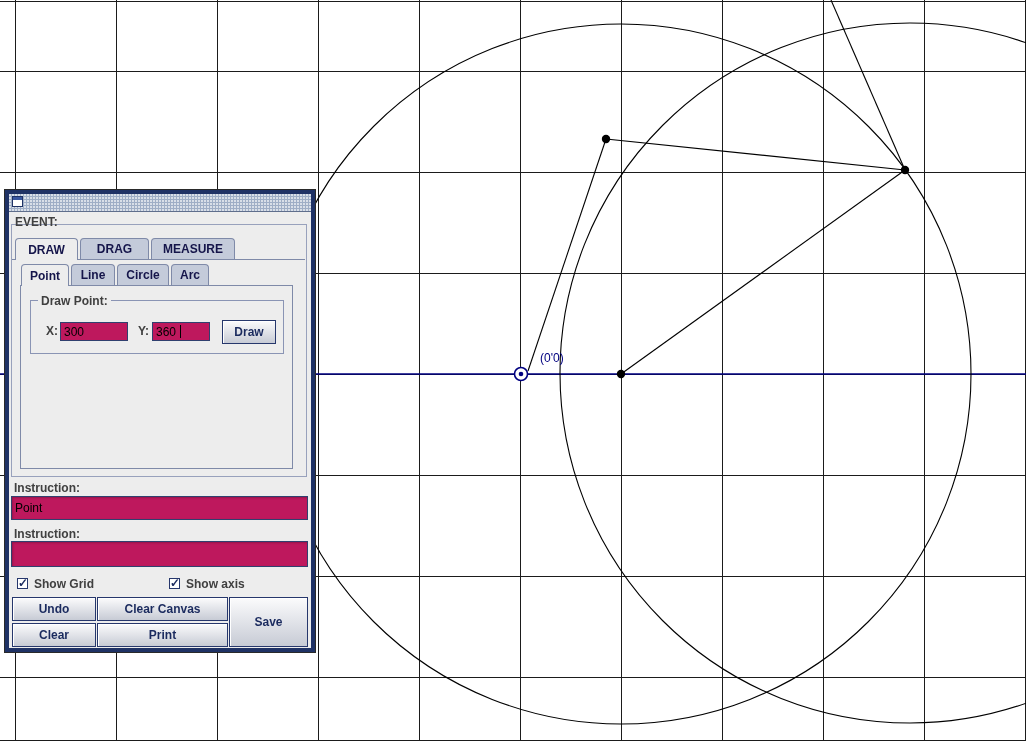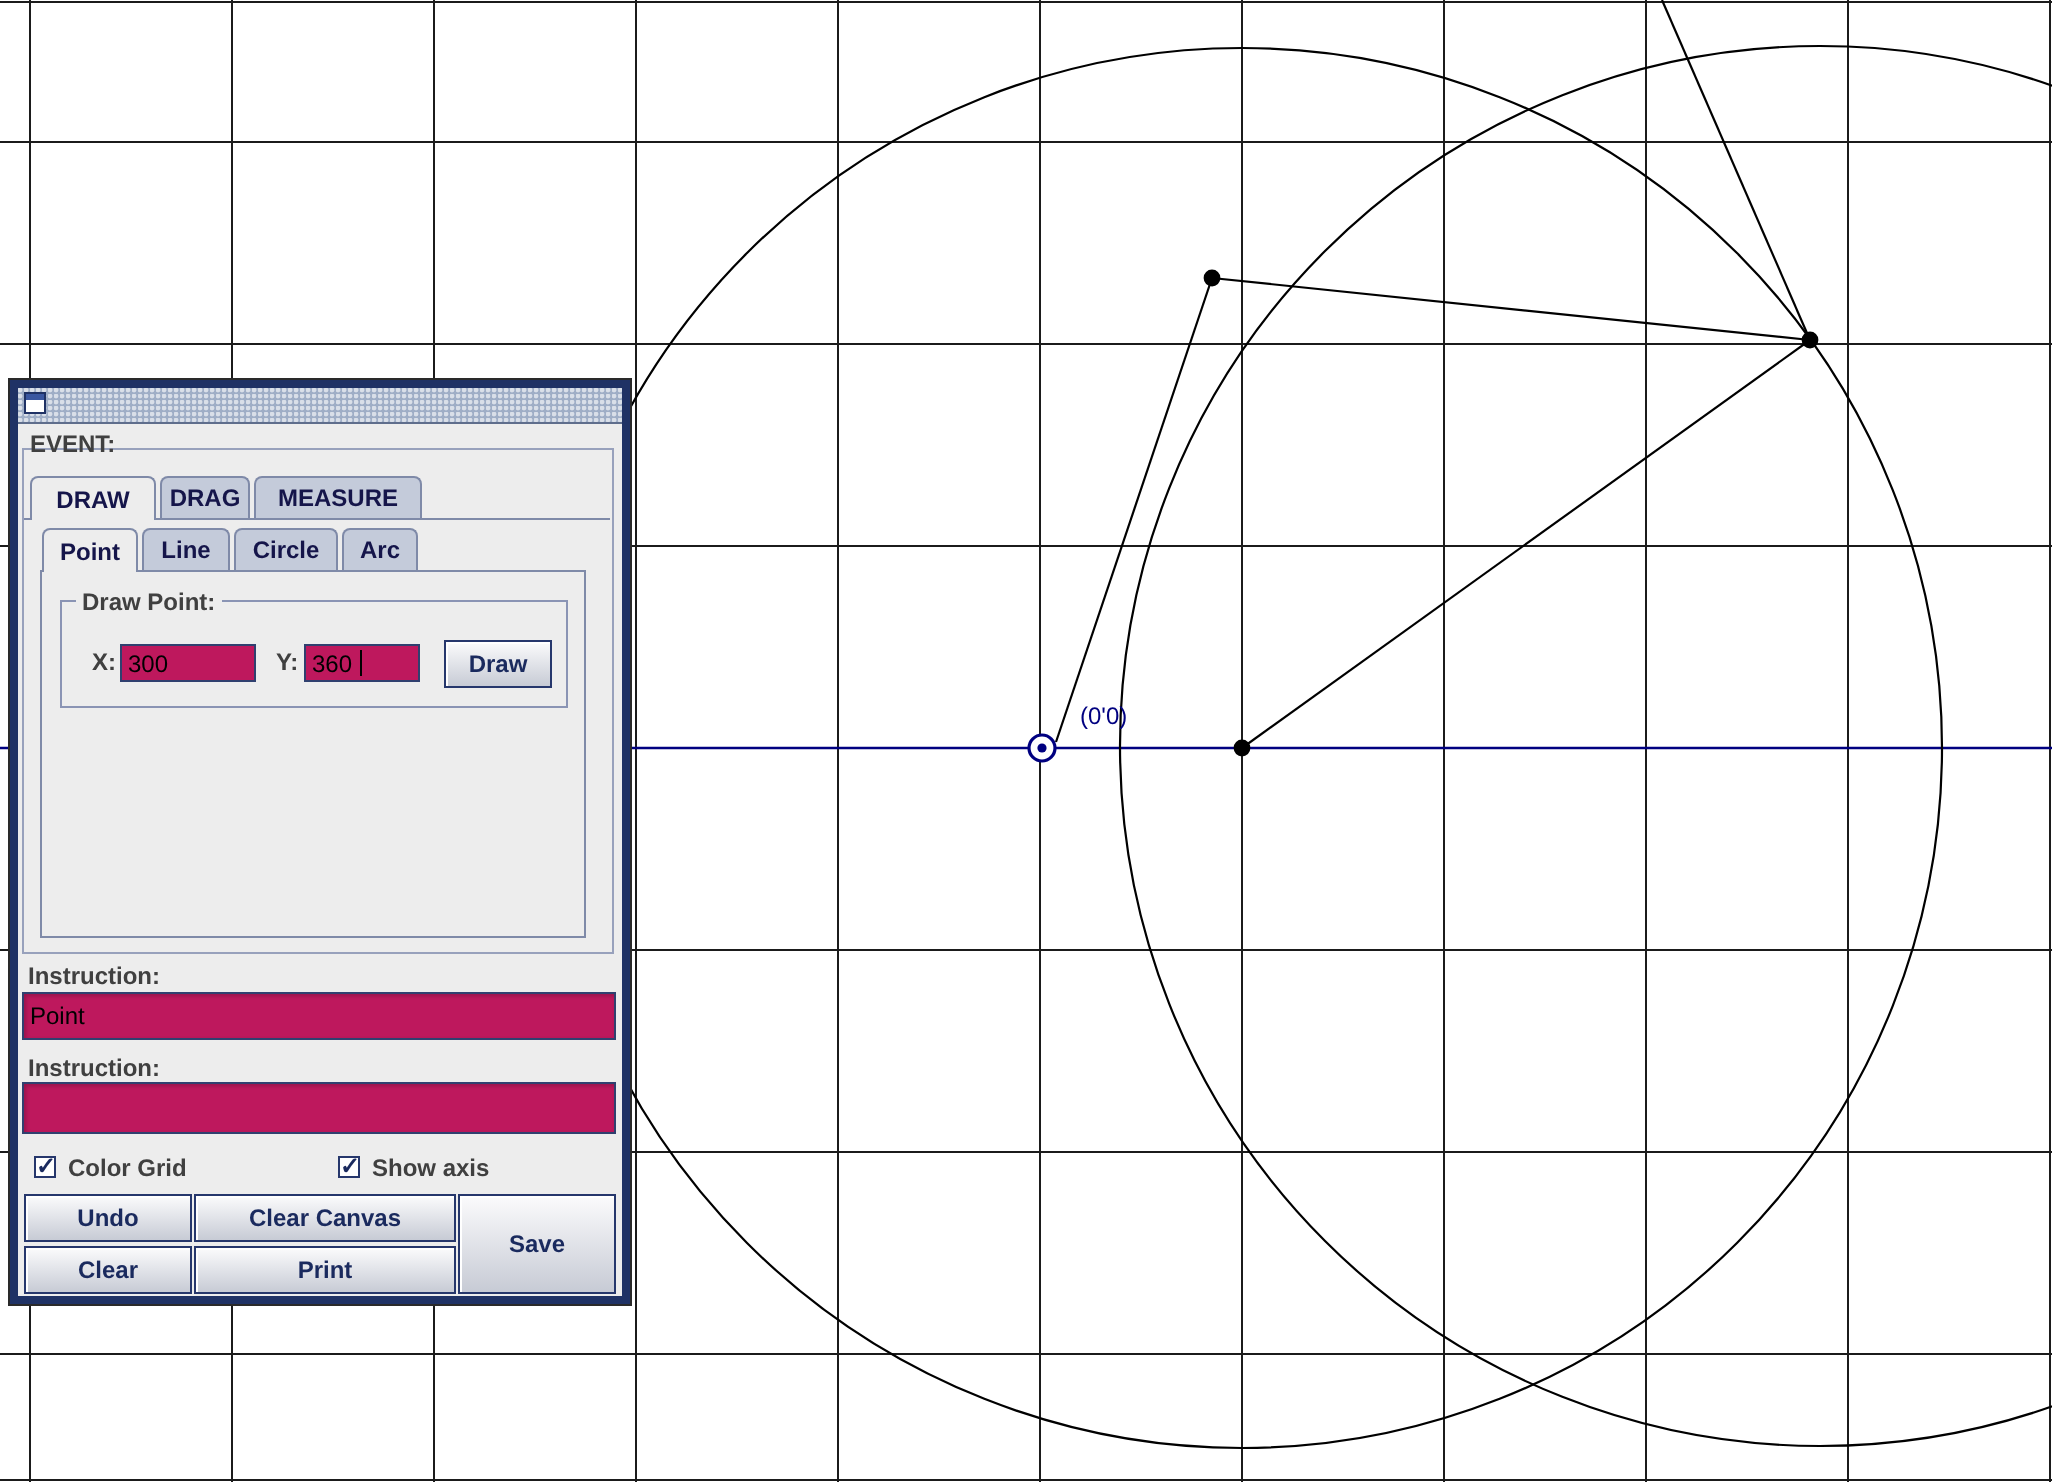--- a/index.html
+++ b/index.html
@@ -118,21 +118,21 @@
       <div class="win-icon"></div>
     </div>
 
     <div class="lbl" style="left:6px;top:21px;">EVENT:</div>
 
     <div class="etched" style="left:2px;top:30px;width:294px;height:251px;"></div>
 
     <div class="hline" style="left:3px;top:65px;width:293px;"></div>
     <div class="tabs" style="left:6px;top:44px;">
       <div class="tab sel" style="width:63px">DRAW</div>
-      <div class="tab" style="width:45px">DRAG</div>
+      <div class="tab" style="width:69px">DRAG</div>
       <div class="tab" style="width:84px">MEASURE</div>
     </div>
 
     <div class="contentbox" style="left:11px;top:91px;width:271px;height:182px;"></div>
     <div class="tabs" style="left:12px;top:70px;">
       <div class="tab sel" style="width:48px">Point</div>
       <div class="tab" style="width:44px">Line</div>
       <div class="tab" style="width:52px">Circle</div>
       <div class="tab" style="width:38px">Arc</div>
     </div>
@@ -147,21 +147,21 @@
     <div class="caret" style="left:171px;top:131px;"></div>
     <div class="btn" style="left:213px;top:126px;width:54px;height:24px;">Draw</div>
 
     <div class="lbl" style="left:5px;top:287px;">Instruction:</div>
     <input class="tf instr-field" style="left: 2px; top: 302px; width: 297px; height: 24px;" value="Point">
 
     <div class="lbl" style="left:5px;top:333px;">Instruction:</div>
     <input class="tf instr-field" style="left: 2px; top: 347px; width: 297px; height: 26px;" value="">
 
     <div class="cb checked" style="left:8px;top:384px;"></div>
-    <div class="lbl" style="left:25px;top:383px;">Color Grid</div>
+    <div class="lbl" style="left:25px;top:383px;">Show Grid</div>
     <div class="cb checked" style="left:160px;top:384px;"></div>
     <div class="lbl" style="left:177px;top:383px;">Show axis</div>
 
     <div class="btn" style="left:3px;top:403px;width:84px;height:24px;">Undo</div>
     <div class="btn" style="left:220px;top:403px;width:79px;height:50px;">Save</div>
     <div class="btn" style="left:88px;top:403px;width:131px;height:24px;">Clear Canvas</div>
     <div class="btn" style="left:3px;top:429px;width:84px;height:24px;">Clear</div>
     <div class="btn" style="left:88px;top:429px;width:131px;height:24px;">Print</div>
   </div>
 </div>

